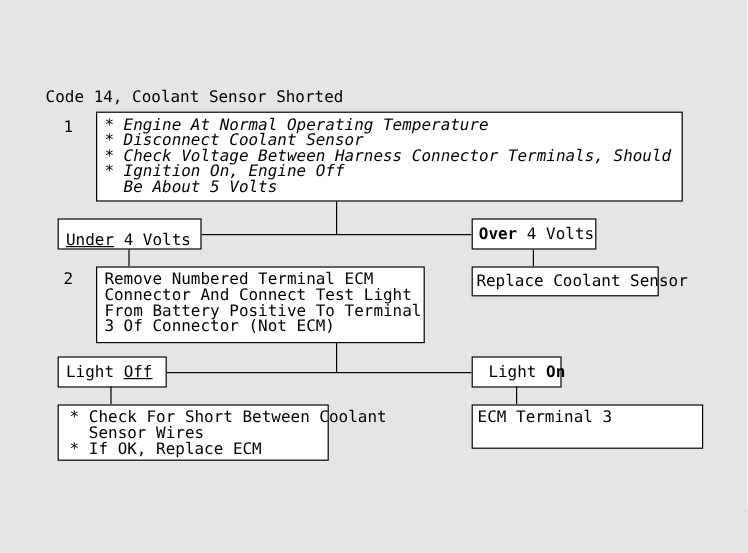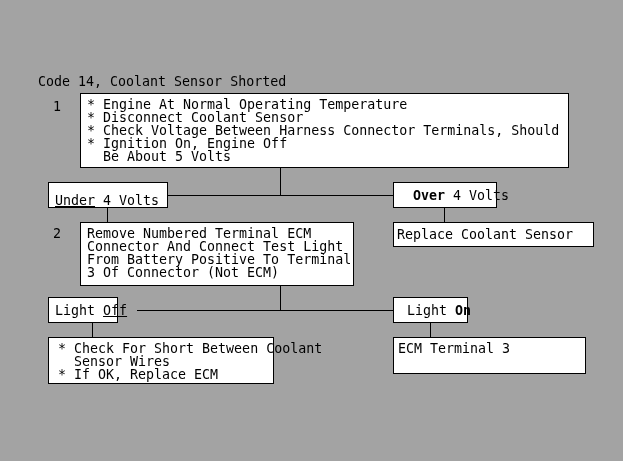--- a/index.html
+++ b/index.html
@@ -4,21 +4,21 @@
 <style>
   * { margin: 0; padding: 0; box-sizing: border-box; }
   html, body { background: #ffffff; }
   body {
     width: 623px; height: 461px;
     font-family: "DejaVu Sans Mono", "Liberation Mono", monospace;
   }
   .canvas {
     position: relative;
     width: 623px; height: 461px;
-    background: #a3a3a3;
+    background: #e5e5e5;
     color: #000000;
     font-size: 13.3px;
     line-height: 13px;
   }
   .box {
     position: absolute;
     border: 1px solid #000000;
     background: #ffffff;
   }
   .vcenter { display: flex; align-items: center; }
@@ -31,62 +31,62 @@
 </style>
 </head>
 <body>
 
 <div class="canvas">
 
   <div class="abs-label" style="left:38px; top:75px;">Code 14, Coolant Sensor Shorted</div>
 
   <div class="abs-label" style="left:53px; top:100px;">1</div>
 
-  <div class="box" style="left:80px; top:93px; width:489px; height:75px; padding:4px 0 0 6px;">
+  <div class="box" style="left:80px; top:93px; width:489px; height:75px; padding:4px 0 0 6px;font-style:italic;">
     <div class="txt-line">* Engine At Normal Operating Temperature</div>
     <div class="txt-line">* Disconnect Coolant Sensor</div>
     <div class="txt-line">* Check Voltage Between Harness Connector Terminals, Should</div>
     <div class="txt-line">* Ignition On, Engine Off</div>
     <div class="txt-line">  Be About 5 Volts</div>
   </div>
 
   <div class="line" style="left:280px; top:168px; width:1px; height:27px;"></div>
 
   <div class="line" style="left:168px; top:195px; width:225px; height:1px;"></div>
 
   <div class="box vcenter" style="left:48px; top:182px; width:120px; height:26px; padding-left:6px;align-items:flex-end;">
     <span class="txt"><span class="em-u">Under</span><span> 4 Volts</span></span>
   </div>
 
-  <div class="box vcenter" style="left:393px; top:182px; width:104px; height:26px; padding-left:19px;">
+  <div class="box vcenter" style="left:393px; top:182px; width:104px; height:26px; padding-left:5px;">
     <span class="txt"><span class="em-b">Over</span><span> 4 Volts</span></span>
   </div>
 
   <div class="line" style="left:107px; top:208px; width:1px; height:14px;"></div>
 
   <div class="line" style="left:444px; top:208px; width:1px; height:14px;"></div>
 
   <div class="abs-label" style="left:53px; top:227px;">2</div>
 
   <div class="box" style="left:80px; top:222px; width:274px; height:64px; padding:4px 0 0 6px;">
     <div class="txt-line">Remove Numbered Terminal ECM</div>
     <div class="txt-line">Connector And Connect Test Light</div>
     <div class="txt-line">From Battery Positive To Terminal</div>
     <div class="txt-line">3 Of Connector (Not ECM)</div>
   </div>
 
-  <div class="box vcenter" style="left:393px; top:222px; width:201px; height:25px; padding-left:3px;">
+  <div class="box vcenter" style="left:393px; top:222px; width:156px; height:25px; padding-left:3px;">
     <span class="txt">Replace Coolant Sensor</span>
   </div>
 
   <div class="line" style="left:280px; top:285px; width:1px; height:25px;"></div>
 
   <div class="line" style="left:137px; top:310px; width:256px; height:1px;"></div>
 
-  <div class="box vcenter" style="left:48px; top:297px; width:70px; height:26px; padding-left:6px;">
+  <div class="box vcenter" style="left:48px; top:297px; width:91px; height:26px; padding-left:6px;">
     <span class="txt"><span>Light </span><span class="em-u">Off</span></span>
   </div>
 
   <div class="box vcenter" style="left:393px; top:297px; width:75px; height:26px; padding-left:13px;">
     <span class="txt"><span>Light </span><span class="em-b">On</span></span>
   </div>
 
   <div class="line" style="left:92px; top:322px; width:1px; height:15px;"></div>
 
   <div class="line" style="left:430px; top:322px; width:1px; height:15px;"></div>

